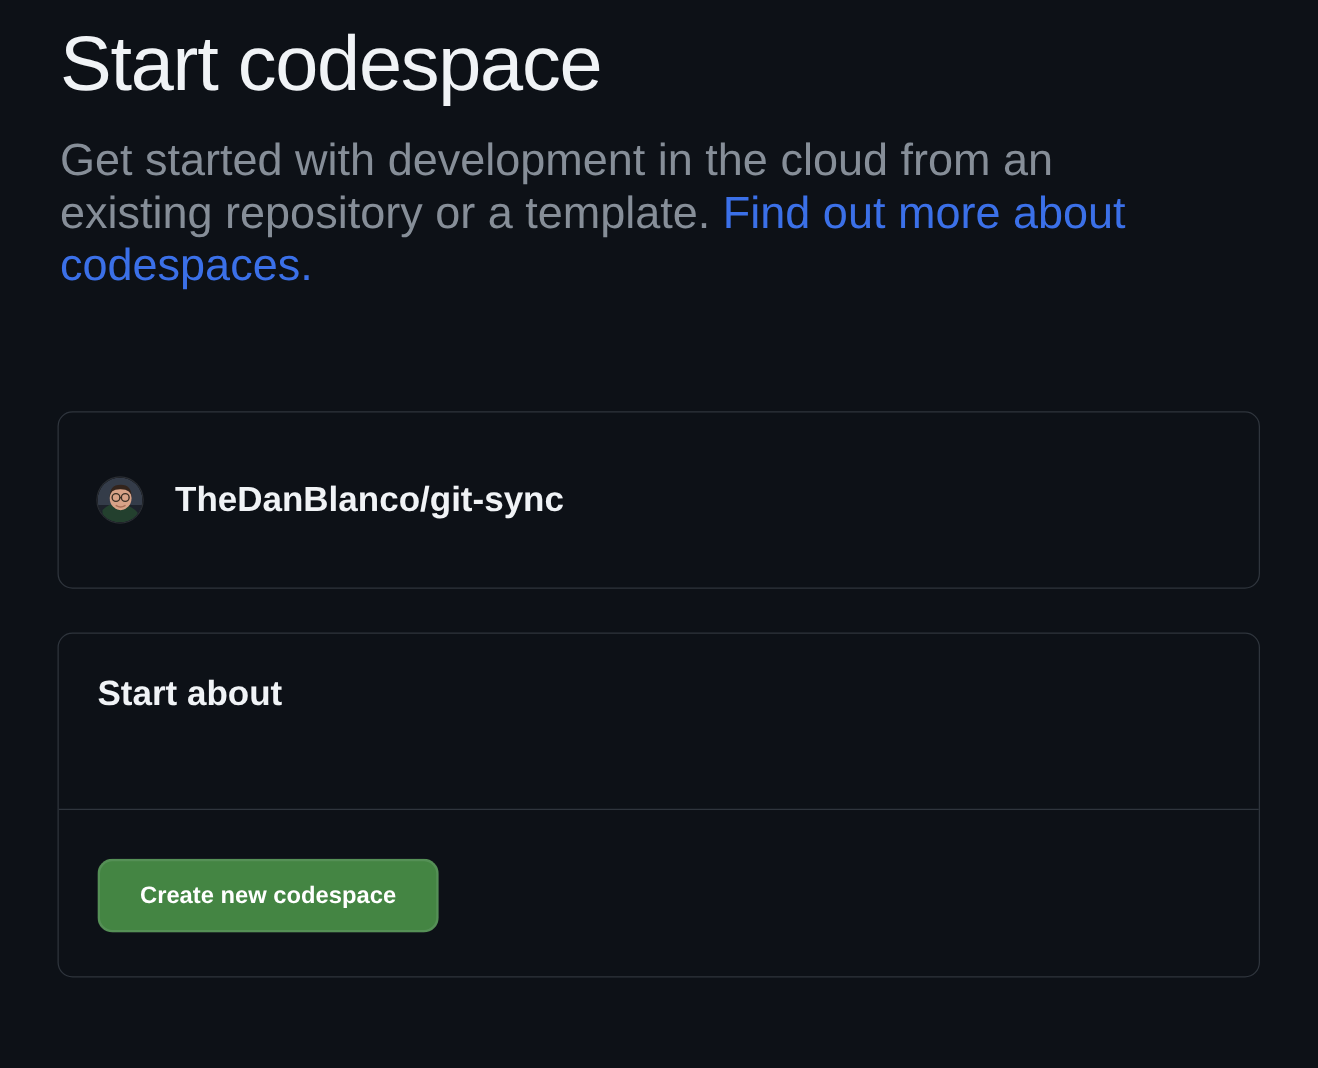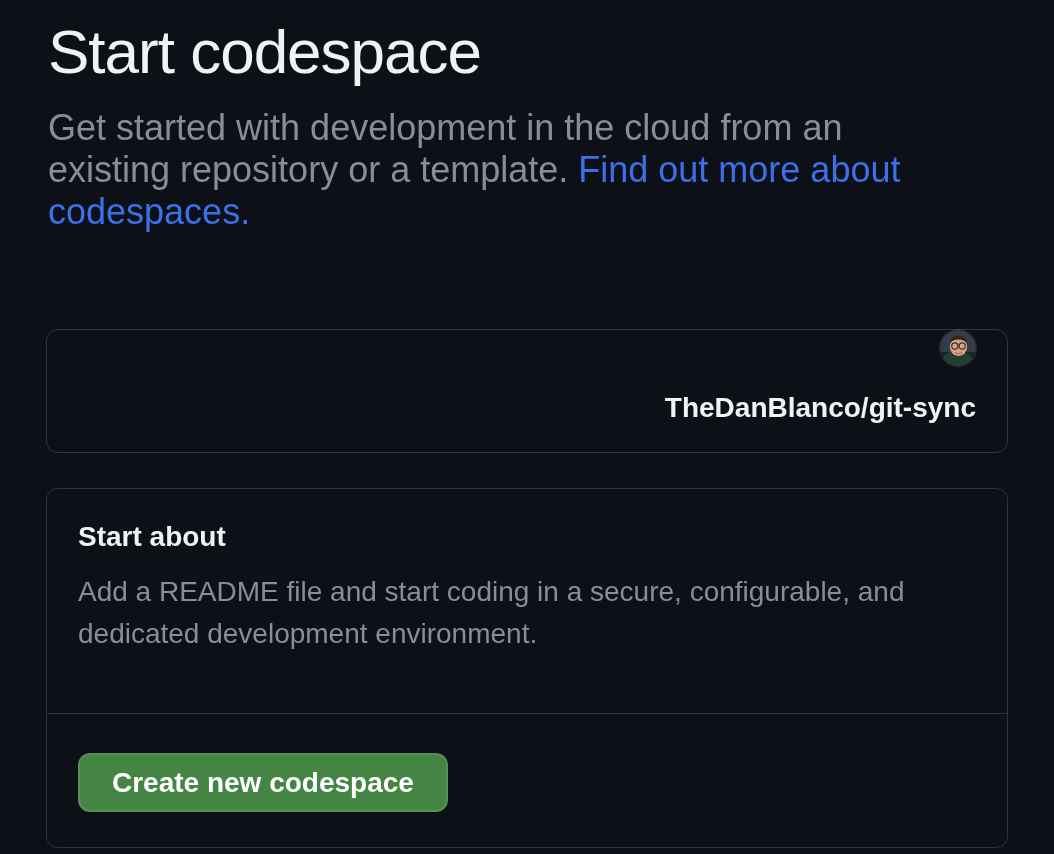--- a/index.html
+++ b/index.html
@@ -46,26 +46,25 @@
     cursor:pointer;
   }
   .card{
     border:1.5px solid var(--card-border);
     border-radius:12px;
     background:var(--background);
     width:100%;
   }
   .repo-card{
     margin-top:96px;
-    height:124px;
+    height:142px;
     display:flex;
-    align-items:flex-end;
+    align-items:center;
     padding:0 31px;
     gap:26px;
-    flex-direction:column;
   }
   .avatar{
     width:36px;height:36px;
     border-radius:50%;
     overflow:hidden;
     flex:0 0 auto;
     box-shadow:0 0 0 1px rgba(255,255,255,0.12);
     display:block;
   }
   .repo-name{
@@ -94,21 +93,21 @@
     color:var(--text-secondary);
   }
   .card-footer{
     border-top:1.5px solid var(--card-border);
     padding:39px 31px 35px;
   }
   button.btn-primary{
     font-family:"Liberation Sans","DejaVu Sans",sans-serif;
     height:59px;
     padding:0 32px;
-    font-size:28px;
+    font-size:19px;
     font-weight:700;
     color:var(--button-text);
     background:var(--button-green);
     border:2px solid rgba(240,246,252,0.10);
     border-radius:12px;
     cursor:pointer;
   }
 </style>
 </head>
 <body>
@@ -139,20 +138,19 @@
           <path d="M15 22.5 Q18.5 24.6 22 22.5" fill="none" stroke="#a86f56" stroke-width="1.2" stroke-linecap="round"></path>
         </g>
       </svg>
     </span>
     <span class="repo-name">TheDanBlanco/git-sync</span>
   </div>
 
   <div class="card start-card">
     <div class="card-body">
       <h2 class="card-heading">Start about</h2>
-      <p class="card-desc">Add a README file and start coding in a secure, configurable, and dedicated development environment.</p>
     </div>
     <div class="card-footer">
       <button class="btn-primary">Create new codespace</button>
     </div>
   </div>
 
 </div>
 
 </body></html>

